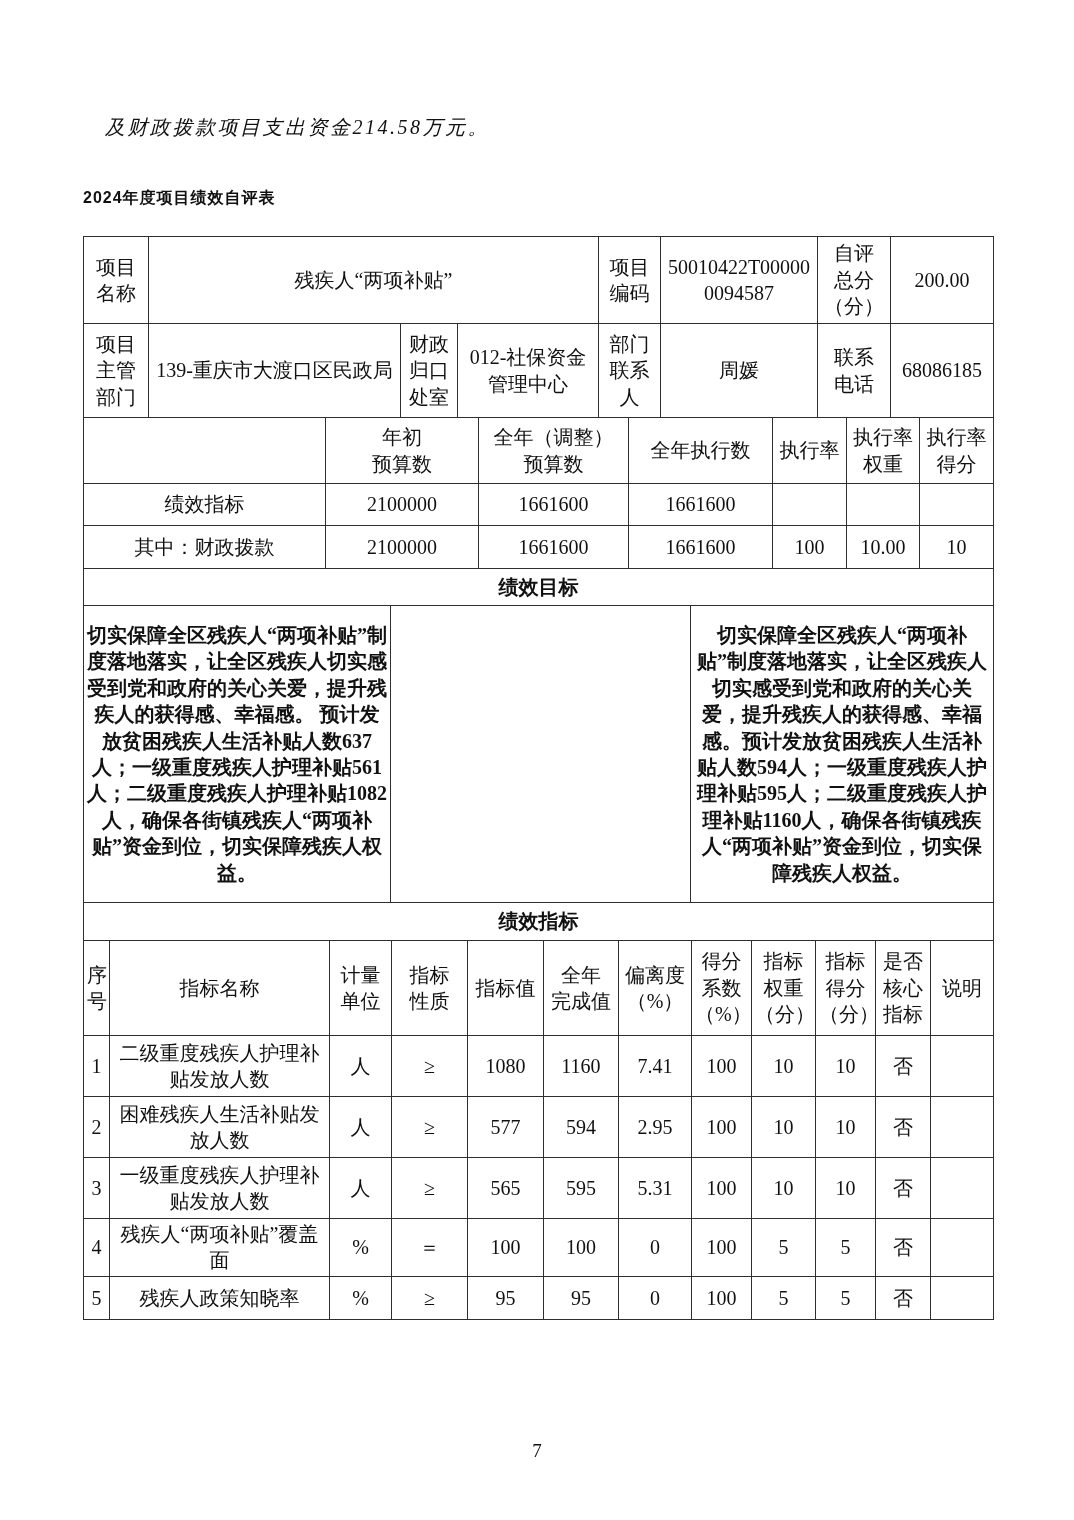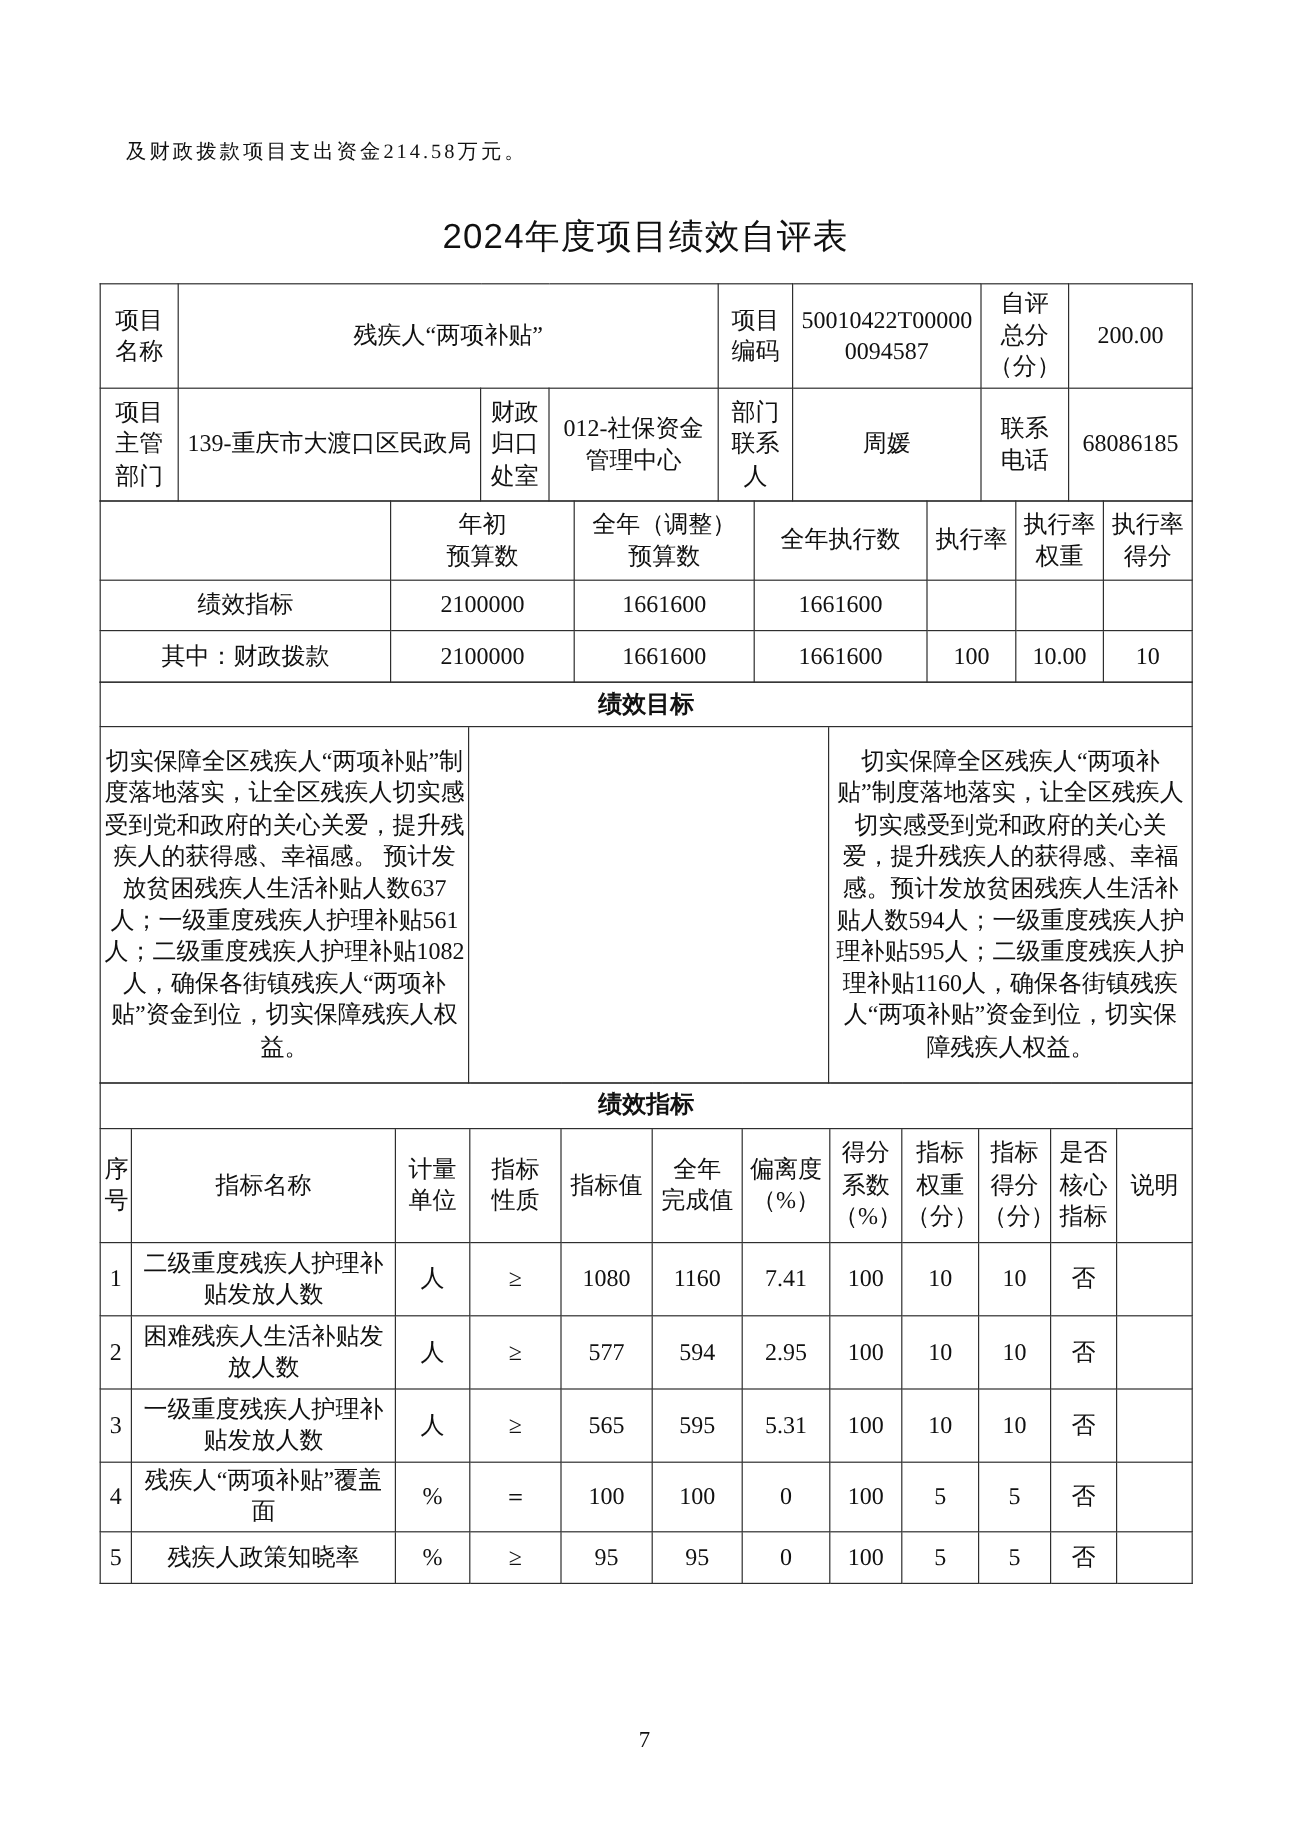--- a/index.html
+++ b/index.html
@@ -7,30 +7,31 @@
     position:relative;
     width:1074px;height:1520px;
     background:#fff;color:#111;
     font-family:"Liberation Serif","DejaVu Serif",serif;
     box-sizing:border-box;
     padding:112px 81px 0 83px;
     overflow:hidden;
   }
   .intro{
     margin:0 0 0 22px;
-    font-size:17px;
+    font-size:20px;
     letter-spacing:2.5px;
     line-height:30px;
+    font-style:italic;
   }
   .doc-title{
     margin:40px 0 0 0;
-    text-align:center;
+    text-align:left;
     font-family:"Liberation Sans","DejaVu Sans",sans-serif;
-    font-size:29px;
-    font-weight:normal;
+    font-size:16px;
+    font-weight:bold;
     letter-spacing:1px;
     line-height:32px;
   }
   .tablewrap{margin-top:22px;width:910px;}
   table.t{
     border-collapse:collapse;
     table-layout:fixed;
     width:910px;
     margin-top:-1px;
   }
@@ -50,20 +51,21 @@
   td.code{word-break:break-all;}
   td.left{text-align:left;padding-left:6px;}
   td.indent{text-align:left;padding-left:24px;}
   td.namecell{text-align:left;padding:2px 5px;font-size:19.5px;line-height:1.4;}
   td.goaltext{
     vertical-align:top;
     text-align:justify;
     padding:4px 8px 0 8px;
     font-size:20px;
     line-height:29.6px;
+    font-weight:bold;
   }
   
   tr.h88>td{height:87px;}
   tr.h95>td{height:94px;}
   tr.h38>td{height:37px;}
   tr.h67>td{height:66px;}
   tr.h43>td{height:42px;}
   tr.h44>td{height:43px;margin-top:32px;}
   tr.h45>td{height:44px;}
   tr.h298>td{height:297px;}

